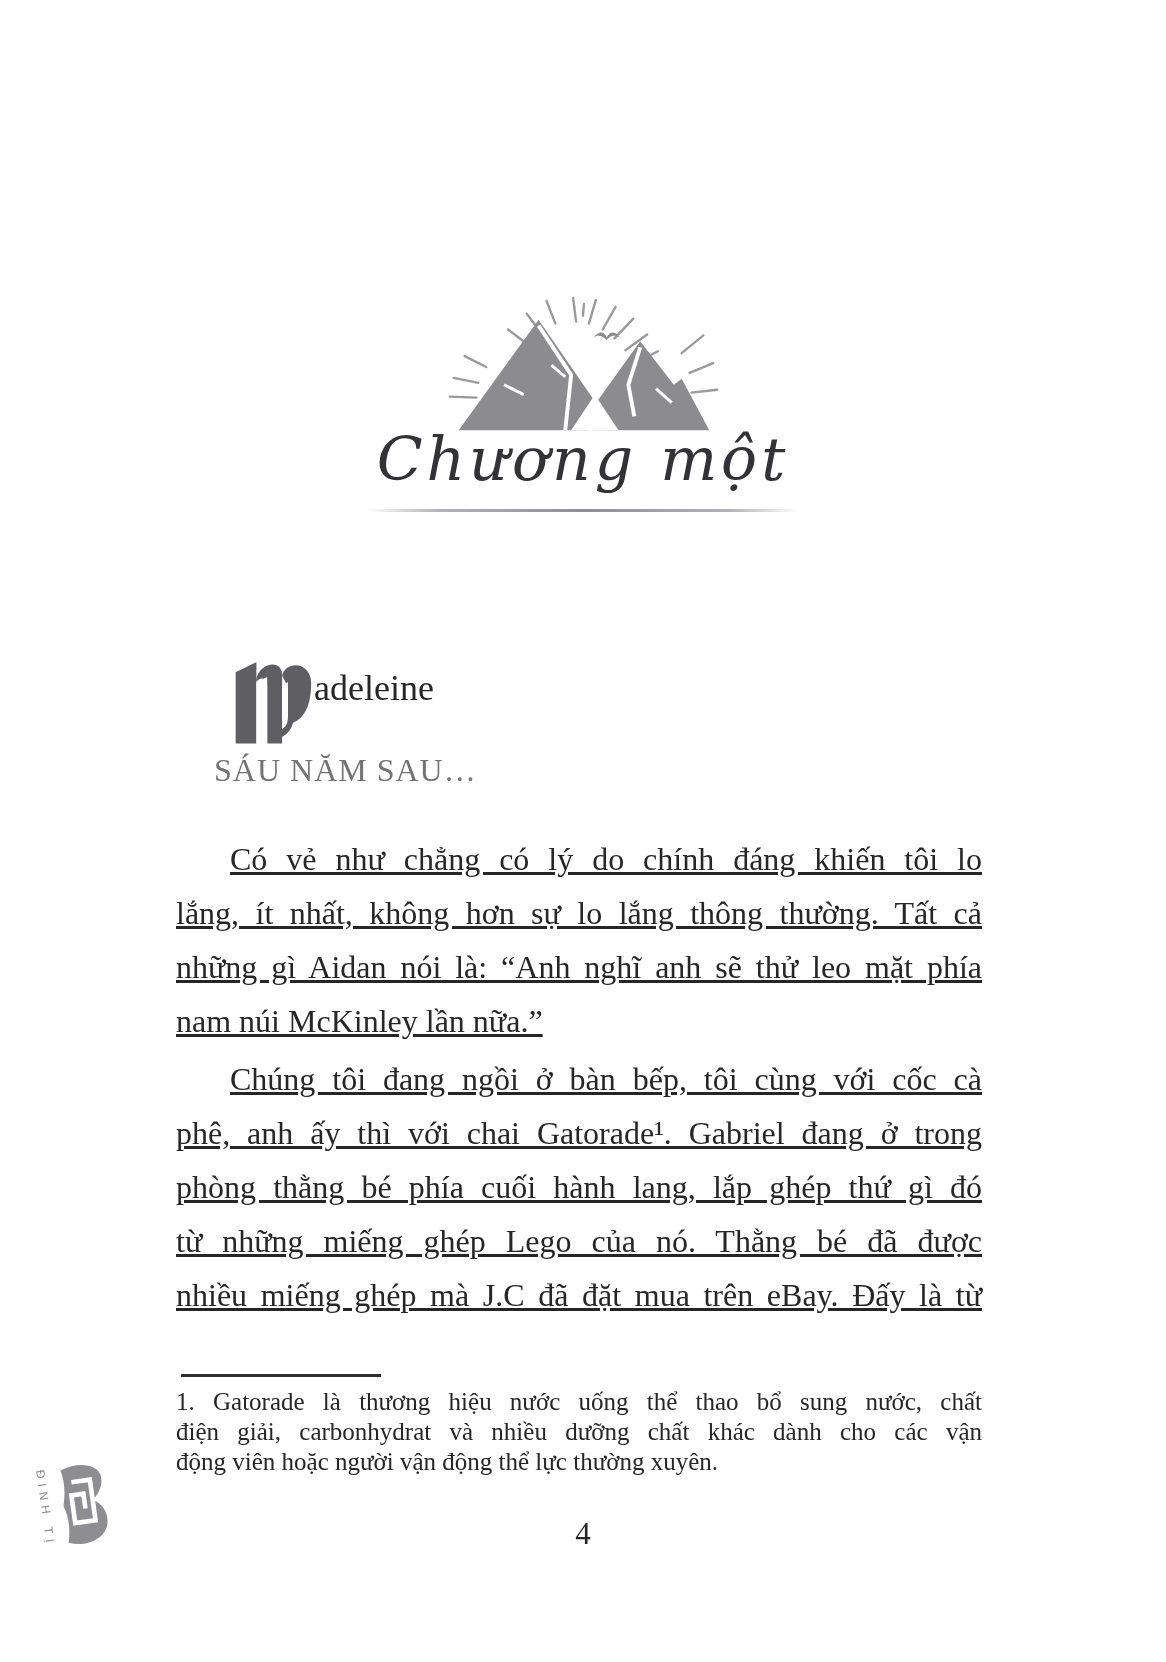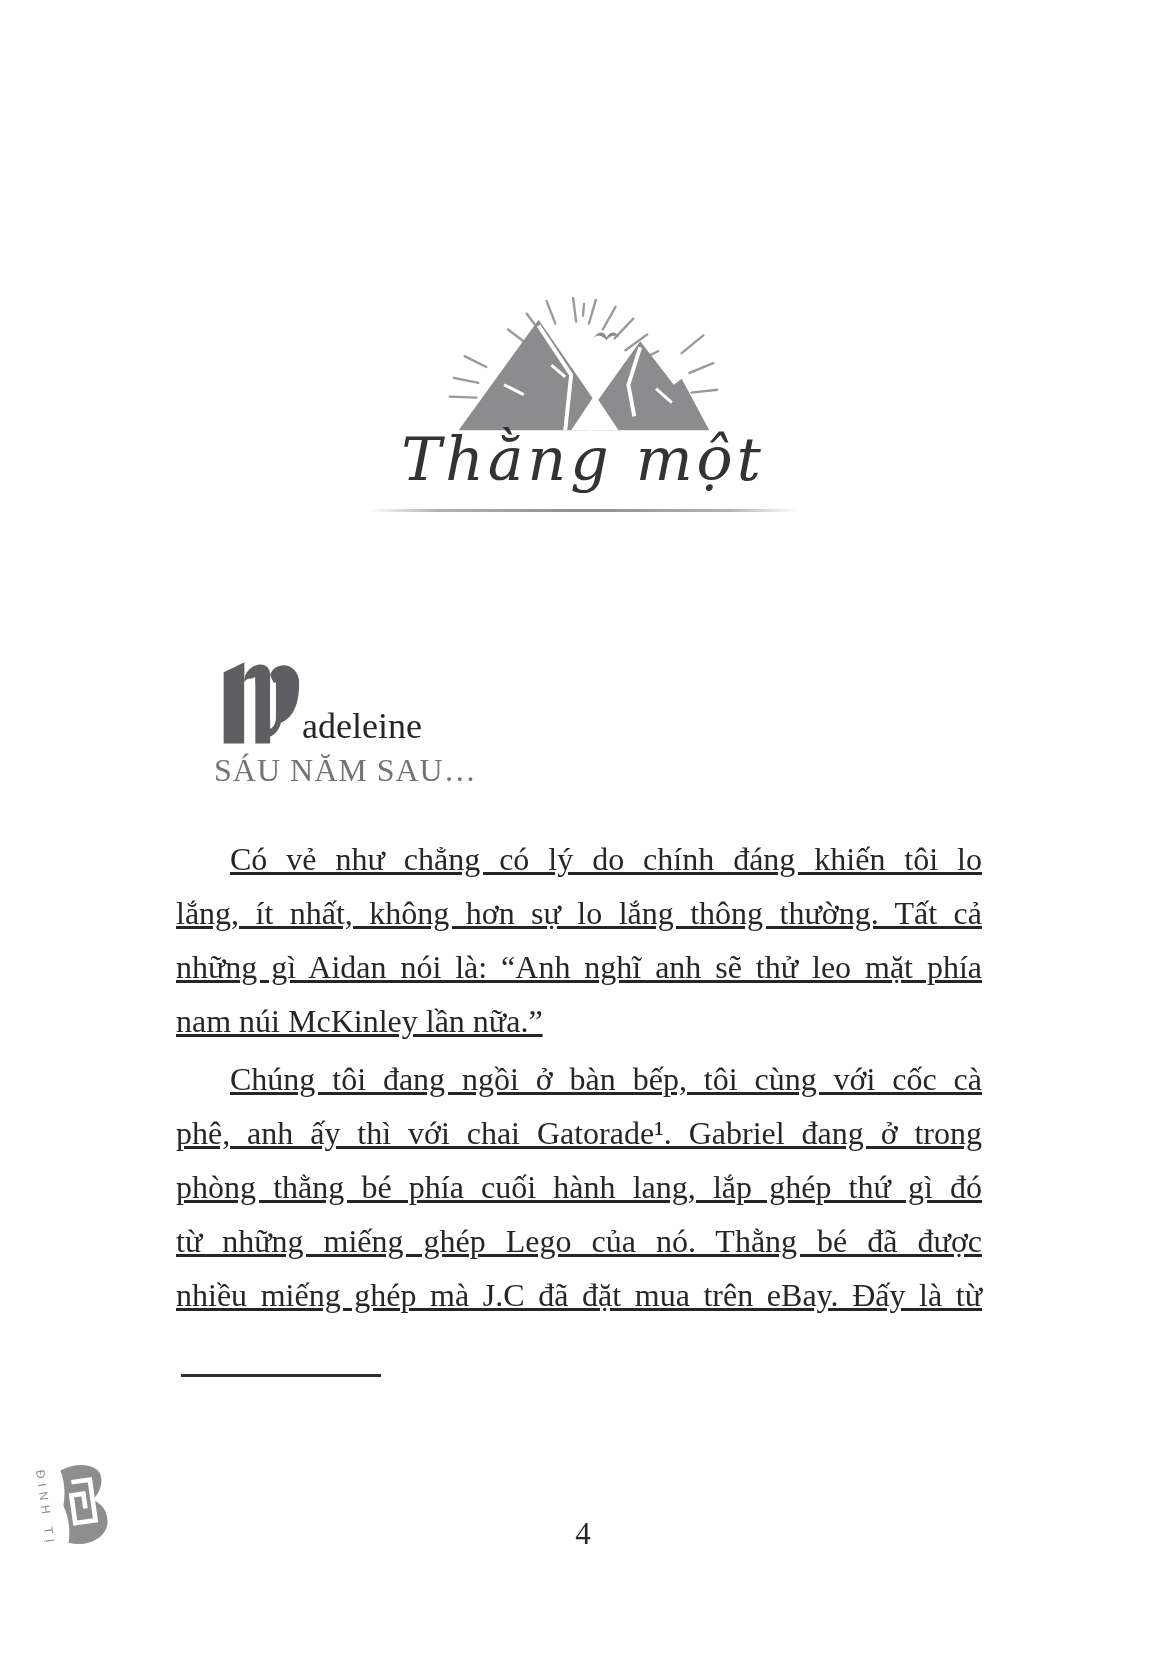--- a/index.html
+++ b/index.html
@@ -43,23 +43,23 @@
     width: 432px;
     height: 3px;
     background: linear-gradient(90deg,
       rgba(170,170,172,0) 0%, #b4b4b6 16%, #8f8f92 50%, #b4b4b6 84%, rgba(170,170,172,0) 100%);
     z-index: 1;
   }
   
   .name-block {
     position: absolute;
     top: 660px;
-    left: 222px;
+    left: 234px;
     display: flex;
-    align-items: flex-end;
+    align-items: flex-start;
   }
   .dropcap-svg { width: 78px; height: 84px; display: block; }
   .name-rest {
     font-size: 36px;
     line-height: 36px;
     margin-top: 10px;
     margin-left: 2px;
     color: #262626;
   }
   
@@ -173,21 +173,21 @@
     <g stroke="#ffffff" fill="none" stroke-width="4">
       <path d="M95 32 L128 82 L122 138"></path>
       <path d="M198 54 L186 92 L192 124"></path>
       <path d="M60 92 L80 102" stroke-width="3"></path>
       <path d="M108 72 L122 84" stroke-width="3"></path>
       <path d="M214 96 L230 110" stroke-width="3"></path>
     </g>
     <path fill="#ffffff" d="M128 138 L152 102 L176 138 Z"></path>
   </svg>
 
-  <div class="chapter-title">Thằng một</div>
+  <div class="chapter-title">Chương một</div>
   <div class="chapter-divider"></div>
 
   <div class="name-block">
     <svg class="dropcap-svg" viewBox="0 0 94 100" xmlns="http://www.w3.org/2000/svg" aria-label="M">
       <g fill="#5f5f63">
         <polygon points="2,14 27,2 27,100 2,100"></polygon>
         <path d="M27,22 C30,4 56,-3 58,16 L58,100 L40,100 L40,30 C39,21 32,19 27,26 Z"></path>
         <path d="M58,18 C63,-1 93,2 93,27 C93,52 86,69 71,75 C69,86 57,97 43,94 L49,83 C58,86 65,79 65,69 L65,32 Z"></path>
       </g>
       <g fill="#ffffff">
@@ -209,20 +209,25 @@
 
   <div class="para para-2">
     <div class="line j indent">Chúng tôi đang ngồi ở bàn bếp, tôi cùng với cốc cà</div>
     <div class="line j">phê, anh ấy thì với chai Gatorade¹. Gabriel đang ở trong</div>
     <div class="line j">phòng thằng bé phía cuối hành lang, lắp ghép thứ gì đó</div>
     <div class="line j">từ những miếng ghép Lego của nó. Thằng bé đã được</div>
     <div class="line j">nhiều miếng ghép mà J.C đã đặt mua trên eBay. Đấy là từ</div>
   </div>
 
   <div class="footnote-rule"></div>
+  <div class="footnote">
+    <div class="fline j">1. Gatorade là thương hiệu nước uống thể thao bổ sung nước, chất</div>
+    <div class="fline j">điện giải, carbonhydrat và nhiều dưỡng chất khác dành cho các vận</div>
+    <div class="fline">động viên hoặc người vận động thể lực thường xuyên.</div>
+  </div>
 
   <div class="publisher-logo">
     <span class="publisher-name">ĐINH TỊ</span>
     <svg class="logo-mark-svg" viewBox="0 0 58 88" xmlns="http://www.w3.org/2000/svg">
       <path fill="#8e8e90" d="M12 6 C34 -2 52 6 54 16 C56 26 50 36 42 42 C52 47 57 58 54 70 C50 84 30 92 10 84 C14 70 14 56 10 44 C14 31 15 18 12 6 Z"></path>
       <path stroke="#ffffff" stroke-width="5" fill="none" d="M22 20 L42 20 L42 64 L20 64 L20 34 L33 34 L33 50"></path>
     </svg>
   </div>
 
   <div class="page-number">4</div>

